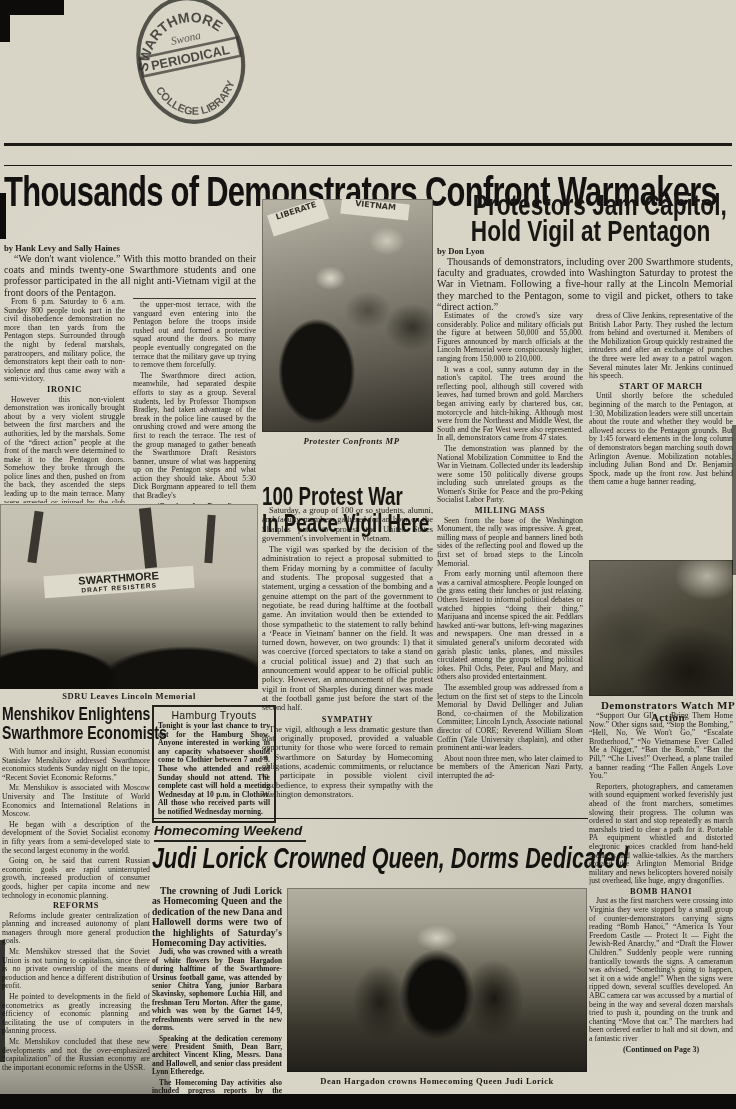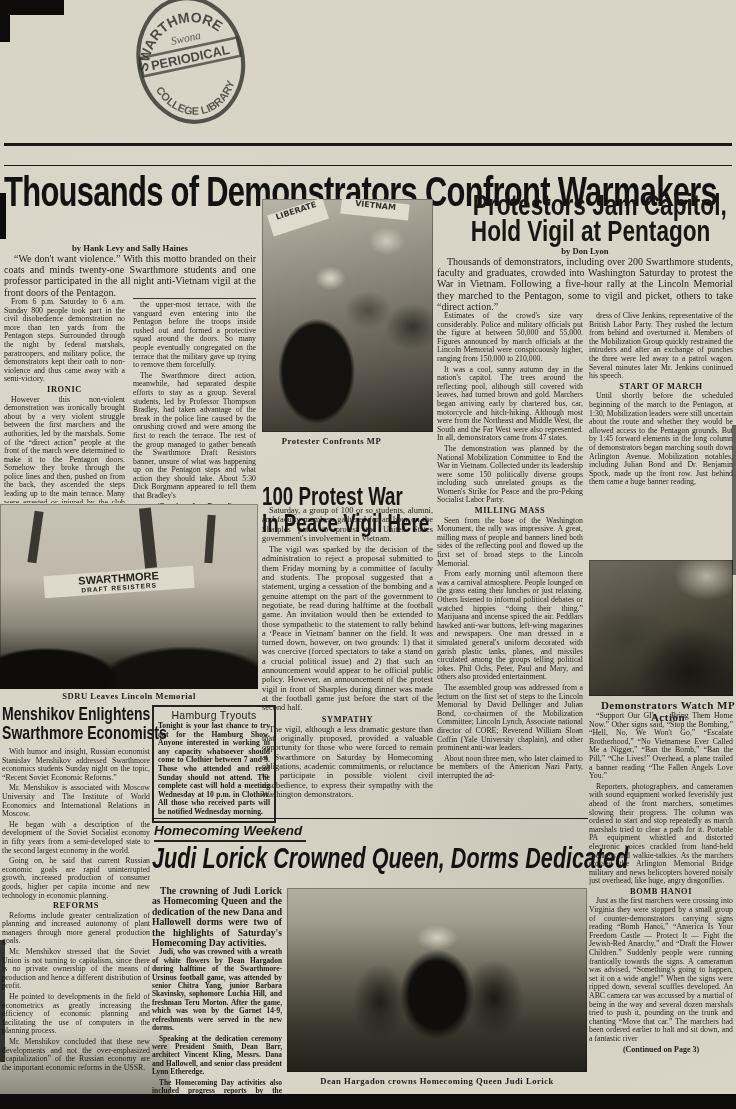--- a/index.html
+++ b/index.html
@@ -21,21 +21,21 @@
   .dateline{left:6px;top:148px;width:724px;display:flex;justify-content:space-between;align-items:center;
         font-family:"Liberation Sans",sans-serif;font-weight:bold;font-size:9.5px;color:#201f1a;}
   .dateline .mid{letter-spacing:.4px;}
   
   .banner-wrap{left:4px;top:167px;width:728px;height:48px;overflow:visible;}
   .banner-inner{display:inline-block;white-space:nowrap;transform:scaleX(.72);transform-origin:0 0;
         font-family:"Liberation Sans",sans-serif;font-weight:bold;font-size:43px;letter-spacing:-1px;color:#131210;}
   
   .hl{font-family:"Liberation Sans",sans-serif;font-weight:bold;color:#171613;}
   .cond{display:inline-block;white-space:nowrap;transform-origin:0 0;}
-  .byline{font-weight:bold;font-size:8.6px;text-align:center;}
+  .byline{font-weight:bold;font-size:8.6px;}
   .lead{font-size:10px;line-height:11.2px;text-align:justify;}
   .lead p{margin:0;text-indent:10px;}
   .col{font-size:7.8px;line-height:8.6px;text-align:justify;overflow:hidden;}
   .col p{margin:0 0 2px 0;text-indent:7px;}
   .subhead{text-align:center;font-weight:bold;font-size:8.4px;letter-spacing:.6px;margin:1px 0;}
   .caption{font-weight:bold;font-size:8.6px;text-align:center;letter-spacing:.5px;}
   .continued{text-align:center;font-size:8px;font-weight:bold;}
   
   .photo{position:absolute;overflow:hidden;box-shadow:0 0 0 1px rgba(20,18,14,.35) inset;}
   .photo-mp{background:
@@ -138,21 +138,21 @@
       <div class="b1">SWARTHMORE</div>
       <div class="b2">DRAFT RESISTERS</div>
     </div>
   </div>
   <div class="abs caption" style="left:0;top:691px;width:258px;">SDRU Leaves Lincoln Memorial</div>
 
   <div class="photo photo-mp" style="left:262px;top:199px;width:171px;height:233px;">
     <div class="sign" style="left:4%;top:3%;width:34%;height:22px;transform:rotate(-18deg);">LIBERATE</div>
     <div class="sign" style="left:46%;top:1%;width:40%;height:16px;transform:rotate(6deg);">VIETNAM</div>
   </div>
-  <div class="abs caption" style="left:246px;top:436px;width:171px;">Protester Confronts MP</div>
+  <div class="abs caption" style="left:266px;top:436px;width:171px;font-style:italic;">Protester Confronts MP</div>
 
   <div class="abs hl" style="left:262px;top:447px;width:171px;font-size:26px;line-height:27px;margin-top:36px;">
     <span class="cond" style="transform:scaleX(.72);">100 Protest War</span><br>
     <span class="cond" style="transform:scaleX(.72);">In Peace Vigil Here</span>
   </div>
   <div class="abs col" style="left:262px;top:506px;width:171px;height:312px;font-size:8.4px;line-height:9.3px;">
     <div>
         <p>Saturday, a group of 100 or so students, alumni, and faculty members gathered for an hour on the Sharples patio to protest the United States government's involvement in Vietnam.</p>
         <p>The vigil was sparked by the decision of the administration to reject a proposal submitted to them Friday morning by a committee of faculty and students. The proposal suggested that a statement, urging a cessation of the bombing and a genuine attempt on the part of the government to negotiate, be read during halftime at the football game. An invitation would then be extended to those sympathetic to the statement to rally behind a ‘Peace in Vietnam' banner on the field. It was turned down, however, on two grounds: 1) that it was coercive (forced spectators to take a stand on a crucial political issue) and 2) that such an announcement would appear to be official public policy. However, an announcement of the protest vigil in front of Sharples during dinner was made at the football game just before the start of the second half.</p>
       </div>

